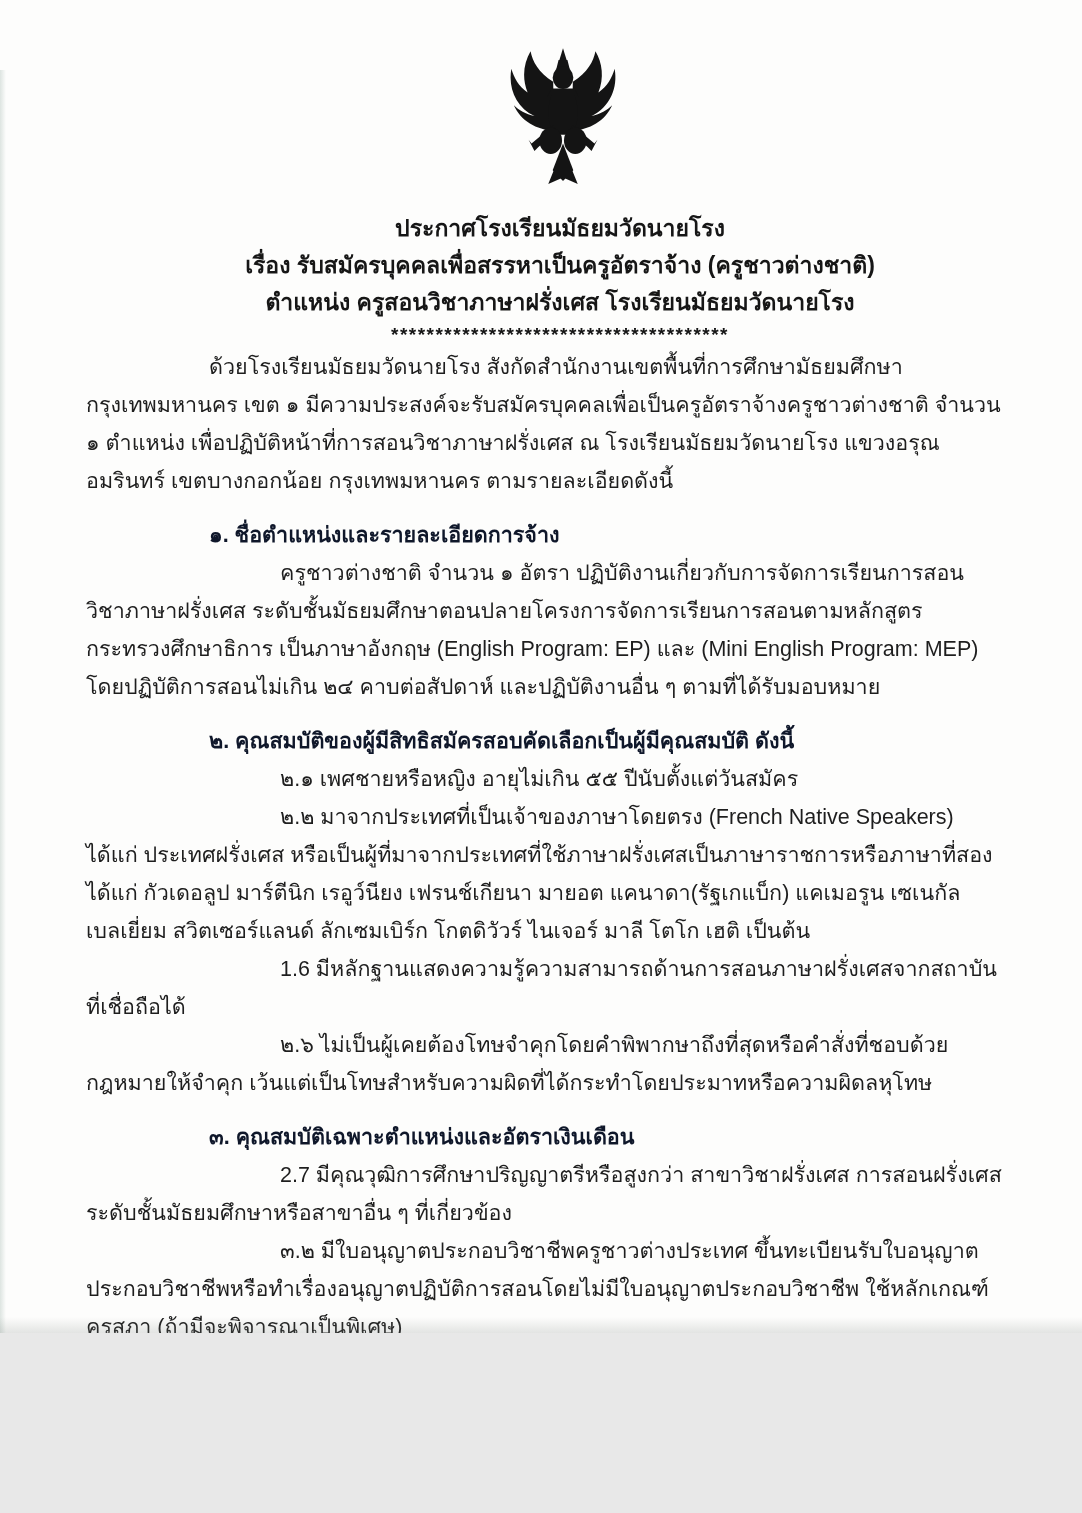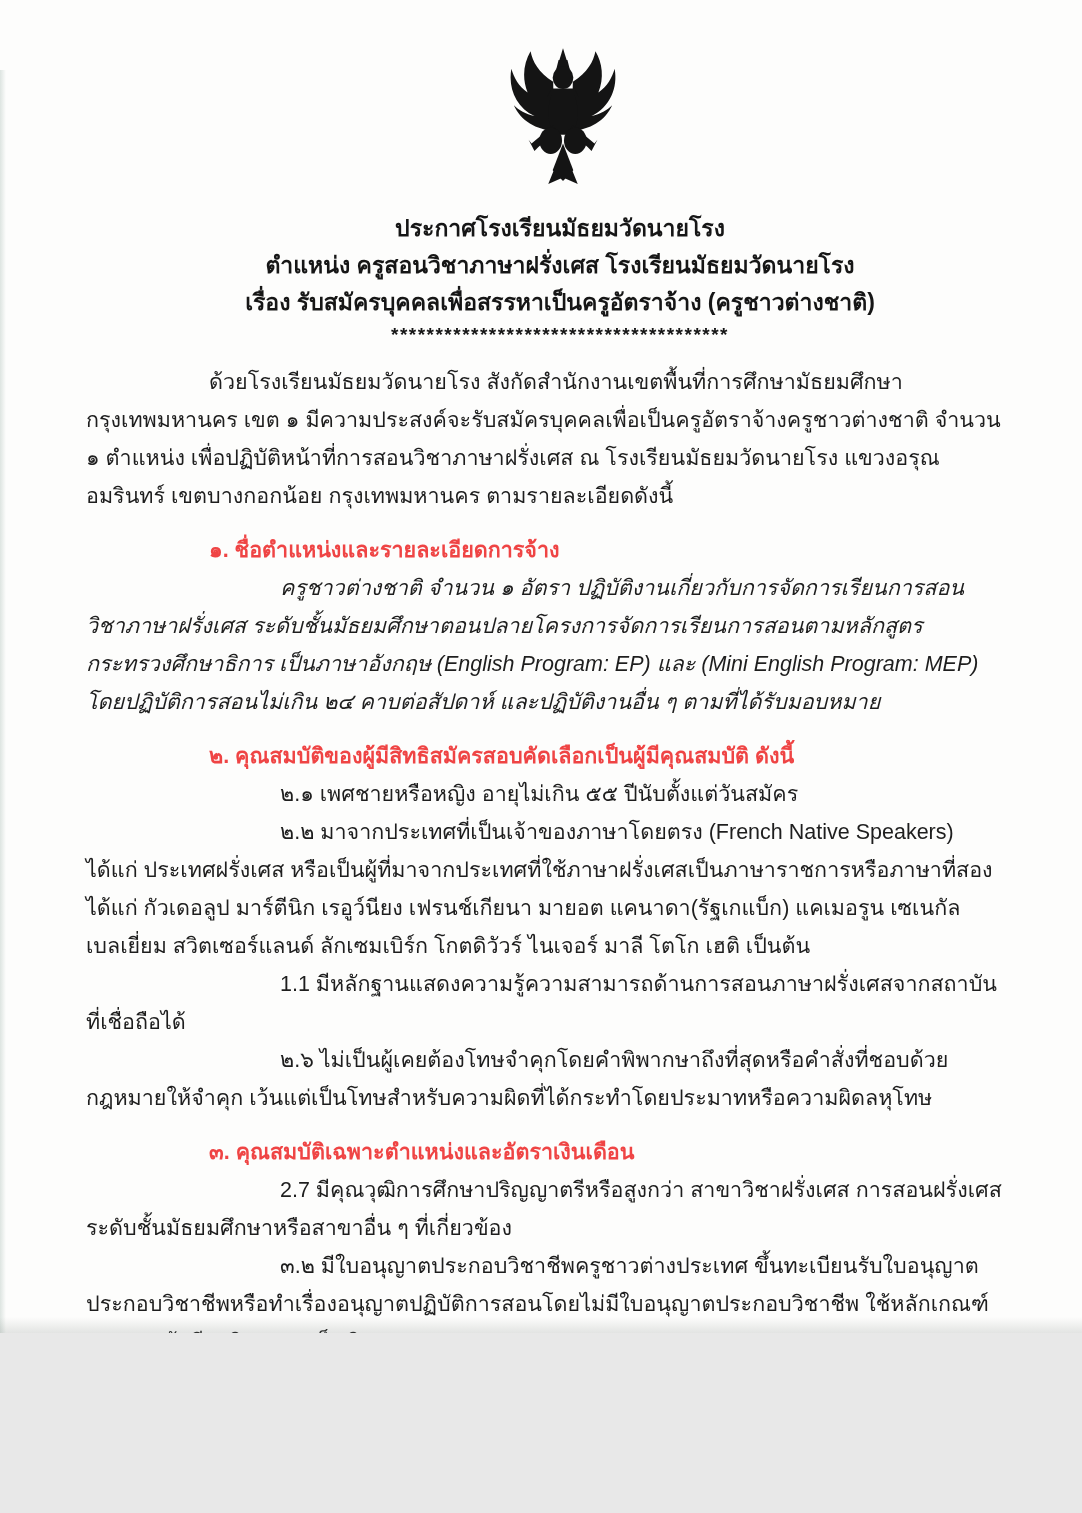--- a/index.html
+++ b/index.html
@@ -47,32 +47,30 @@
     margin-top:1px;
     white-space:nowrap;
   }
   p{margin:0;}
   .body-text{
     font-size:21.5px;
     line-height:38px;
     text-align:left;
   }
   .intro{
-    margin-top:15px;
     text-indent:123px;
   }
   .sec-heading{
     margin-top:16px;
     padding-left:123px;
     font-weight:bold;
-    color:#ef4444;
+    color:#0f172a;
   }
   .sec-par{
     text-indent:194px;
-    font-style:italic;
   }
   .item{
     text-indent:194px;
   }
   .continuation{
     position:absolute;
     left:832px;top:1398px;
     font-size:17.5px;
     color:#3a3a3a;
     letter-spacing:.3px;
@@ -108,34 +106,34 @@
         <ellipse cx="145" cy="192" rx="23" ry="27"></ellipse>
         <path d="M120 198 L99 252 L120 274 L141 252 Z"></path>
         <path d="M103 248 L90 280 L120 267 L150 280 L137 248 Z"></path>
       </g>
     </svg>
   </div>
 
   <div class="content">
     <div class="doc-header">
       <div>ประกาศโรงเรียนมัธยมวัดนายโรง</div>
+      <div>เรื่อง รับสมัครบุคคลเพื่อสรรหาเป็นครูอัตราจ้าง (ครูชาวต่างชาติ)</div>
       <div>ตำแหน่ง ครูสอนวิชาภาษาฝรั่งเศส โรงเรียนมัธยมวัดนายโรง</div>
-      <div>เรื่อง รับสมัครบุคคลเพื่อสรรหาเป็นครูอัตราจ้าง (ครูชาวต่างชาติ)</div>
       <div class="divider">**************************************</div>
     </div>
 
     <p class="body-text intro">ด้วยโรงเรียนมัธยมวัดนายโรง สังกัดสำนักงานเขตพื้นที่การศึกษามัธยมศึกษากรุงเทพมหานคร เขต ๑ มีความประสงค์จะรับสมัครบุคคลเพื่อเป็นครูอัตราจ้างครูชาวต่างชาติ จำนวน ๑ ตำแหน่ง เพื่อปฏิบัติหน้าที่การสอนวิชาภาษาฝรั่งเศส ณ โรงเรียนมัธยมวัดนายโรง แขวงอรุณอมรินทร์ เขตบางกอกน้อย กรุงเทพมหานคร ตามรายละเอียดดังนี้</p>
 
     <p class="body-text sec-heading">๑. ชื่อตำแหน่งและรายละเอียดการจ้าง</p>
     <p class="body-text sec-par">ครูชาวต่างชาติ จำนวน ๑ อัตรา ปฏิบัติงานเกี่ยวกับการจัดการเรียนการสอน วิชาภาษาฝรั่งเศส ระดับชั้นมัธยมศึกษาตอนปลายโครงการจัดการเรียนการสอนตามหลักสูตรกระทรวงศึกษาธิการ เป็นภาษาอังกฤษ (English Program: EP) และ (Mini English Program: MEP) โดยปฏิบัติการสอนไม่เกิน ๒๔ คาบต่อสัปดาห์ และปฏิบัติงานอื่น ๆ ตามที่ได้รับมอบหมาย</p>
 
     <p class="body-text sec-heading">๒. คุณสมบัติของผู้มีสิทธิสมัครสอบคัดเลือกเป็นผู้มีคุณสมบัติ ดังนี้</p>
     <p class="body-text item">๒.๑ เพศชายหรือหญิง อายุไม่เกิน ๕๕ ปีนับตั้งแต่วันสมัคร</p>
     <p class="body-text item">๒.๒ มาจากประเทศที่เป็นเจ้าของภาษาโดยตรง (French Native Speakers) ได้แก่ ประเทศฝรั่งเศส หรือเป็นผู้ที่มาจากประเทศที่ใช้ภาษาฝรั่งเศสเป็นภาษาราชการหรือภาษาที่สอง ได้แก่ กัวเดอลูป มาร์ตีนิก เรอูว์นียง เฟรนช์เกียนา มายอต แคนาดา(รัฐเกแบ็ก) แคเมอรูน เซเนกัล เบลเยี่ยม สวิตเซอร์แลนด์ ลักเซมเบิร์ก โกตดิวัวร์ ไนเจอร์ มาลี โตโก เฮติ เป็นต้น</p>
-    <p class="body-text item">1.1 มีหลักฐานแสดงความรู้ความสามารถด้านการสอนภาษาฝรั่งเศสจากสถาบันที่เชื่อถือได้</p>
+    <p class="body-text item">1.6 มีหลักฐานแสดงความรู้ความสามารถด้านการสอนภาษาฝรั่งเศสจากสถาบันที่เชื่อถือได้</p>
     <p class="body-text item">๒.๖ ไม่เป็นผู้เคยต้องโทษจำคุกโดยคำพิพากษาถึงที่สุดหรือคำสั่งที่ชอบด้วยกฎหมายให้จำคุก เว้นแต่เป็นโทษสำหรับความผิดที่ได้กระทำโดยประมาทหรือความผิดลหุโทษ</p>
 
     <p class="body-text sec-heading">๓. คุณสมบัติเฉพาะตำแหน่งและอัตราเงินเดือน</p>
     <p class="body-text item">2.7 มีคุณวุฒิการศึกษาปริญญาตรีหรือสูงกว่า สาขาวิชาฝรั่งเศส การสอนฝรั่งเศสระดับชั้นมัธยมศึกษาหรือสาขาอื่น ๆ ที่เกี่ยวข้อง</p>
     <p class="body-text item">๓.๒ มีใบอนุญาตประกอบวิชาชีพครูชาวต่างประเทศ ขึ้นทะเบียนรับใบอนุญาตประกอบวิชาชีพหรือทำเรื่องอนุญาตปฏิบัติการสอนโดยไม่มีใบอนุญาตประกอบวิชาชีพ ใช้หลักเกณฑ์คุรุสภา (ถ้ามีจะพิจารณาเป็นพิเศษ)</p>
   </div>
 
   <div class="continuation">/๓.๓ สามารถปฏิบัติ</div>
 
   <svg class="signature" viewBox="0 0 210 165" aria-hidden="true">

